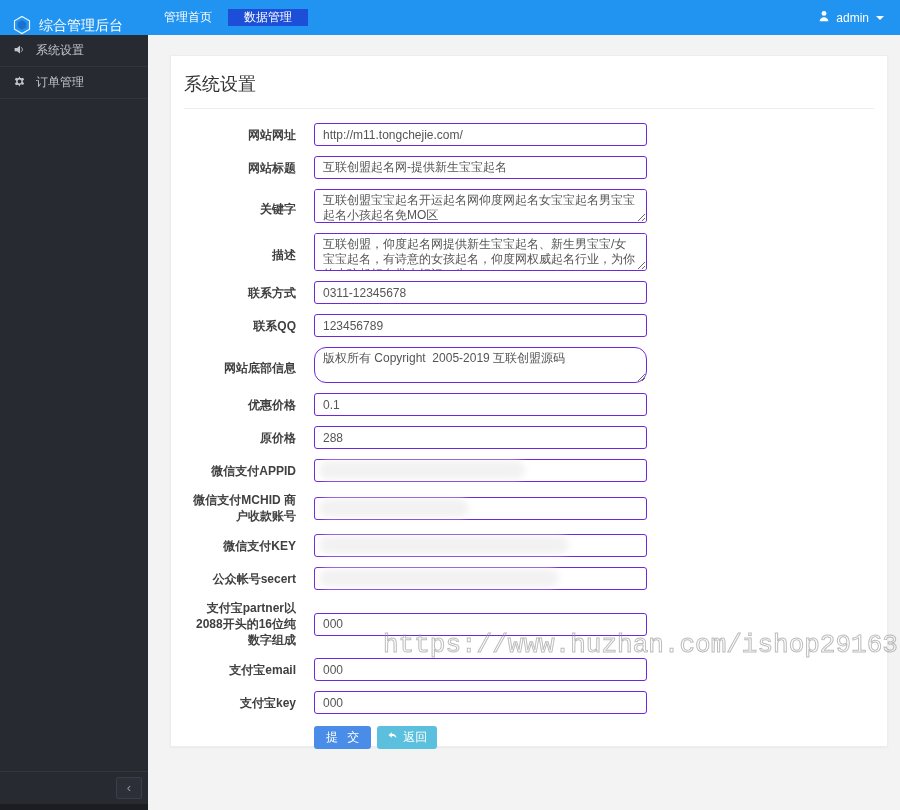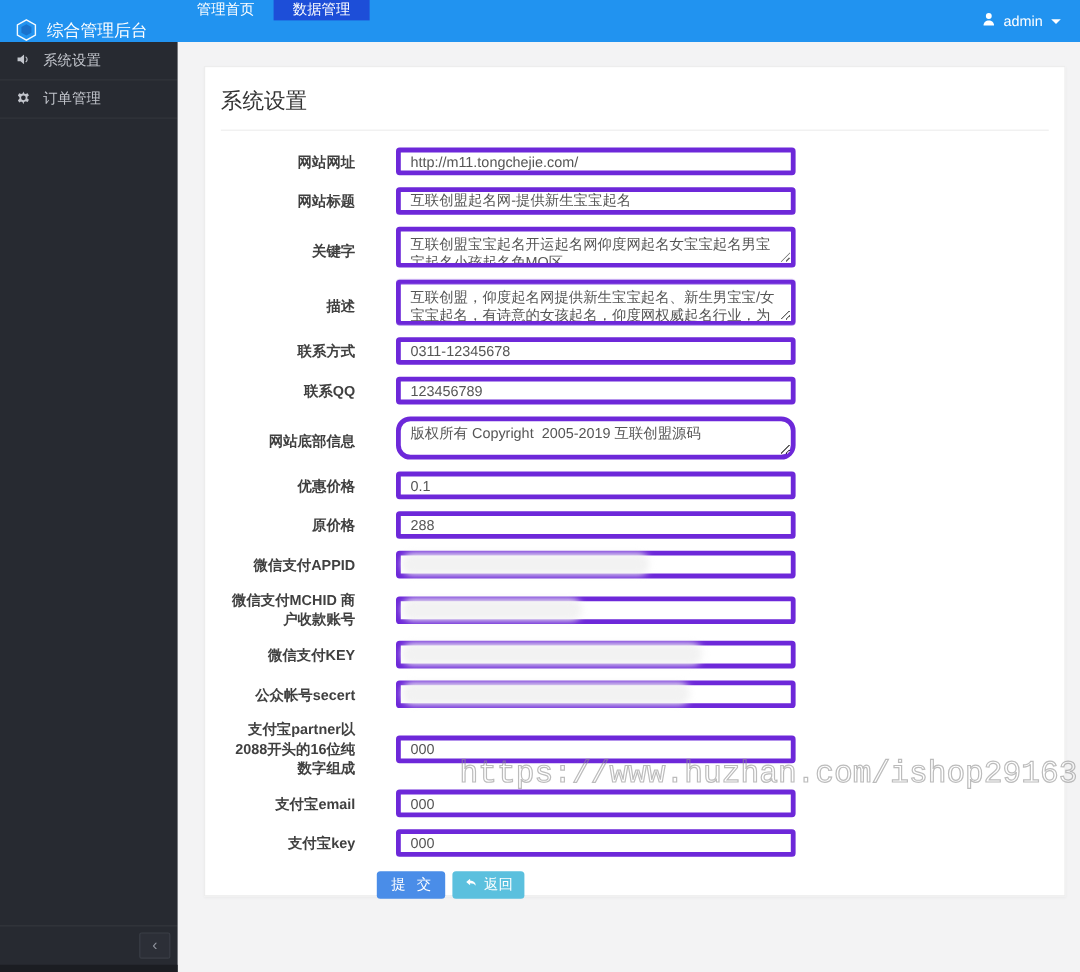--- a/index.html
+++ b/index.html
@@ -13,21 +13,21 @@
   
   .navbar {
     position: absolute; left: 0; top: 0; width: 900px; height: 35px;
     background: #2193f0; display: flex; align-items: stretch; z-index: 30;
   }
   .brand {
     width: 148px; display: flex; align-items: flex-end; gap: 7px;
     padding-left: 12px; color: #fff; font-size: 14px; margin-top: 28px;
   }
   .brand svg { display: block; }
-  .nav-tabs { display: flex; align-items: flex-start; }
+  .nav-tabs { display: flex; align-items: center; }
   .nav-tab {
     display: flex; align-items: center; padding: 0 16px;
     color: #fff; font-size: 12px; cursor: pointer;
   }
   .nav-tab.active { background: #1d4ed8; }
   .nav-user {
     margin-left: auto; display: flex; align-items: center; gap: 5px;
     padding: 0 16px; color: #fff; font-size: 12px; cursor: pointer;
   }
   .caret {
@@ -70,31 +70,31 @@
   .panel {
     position: absolute; left: 22px; top: 20px; width: 718px; height: 692px;
     background: #fff; border: 1px solid #ededed;
     box-shadow: 0 1px 2px rgba(0,0,0,0.04);
     padding: 14px 13px 0 13px;
   }
   .panel-title { font-size: 18px; color: #333; font-weight: normal; padding: 2px 0 12px 0; }
   .panel-hr { border: 0; border-top: 1px solid #eee; margin: 0 0 14px 0; }
 
   
-  .form-row { display: flex; align-items: center; margin-bottom: 10px; gap: 16px; }
+  .form-row { display: flex; align-items: center; margin-bottom: 10px; }
   .form-row.top { align-items: center; }
   .form-row.top .form-label { padding-top: 5px; }
   .form-label {
     width: 112px; flex: 0 0 112px; text-align: right; margin-right: 18px;
     font-size: 12px; font-weight: bold; color: #404040; line-height: 16px;
   }
   .input-wrap { position: relative; width: 333px; }
   .form-control {
     width: 333px; display: block;
-    border: 4px solid #6d28d9; border-radius: 3px;
+    border: 1px solid #6d28d9; border-radius: 3px;
     font-family: "Liberation Sans", "DejaVu Sans", sans-serif;
     font-size: 12px; color: #555; padding: 3px 8px; background: #fff;
     outline: none;
   }
   input.form-control { height: 23px; }
   textarea.form-control { height: 34px; resize: both; line-height: 15px; }
   .blur-patch {
     position: absolute; left: 5px; top: 2px; height: 18px;
     background: #f2f2f2; border-radius: 10px; filter: blur(3px);
     pointer-events: none;

